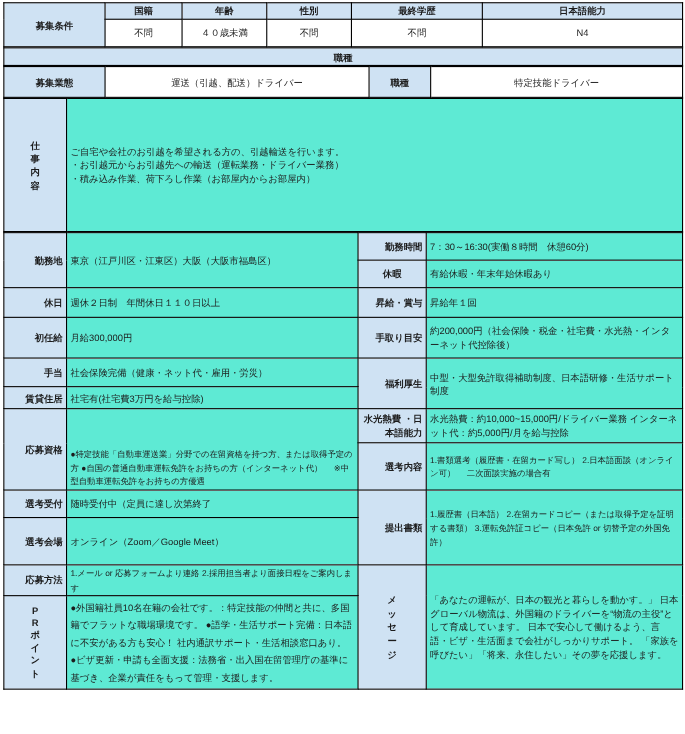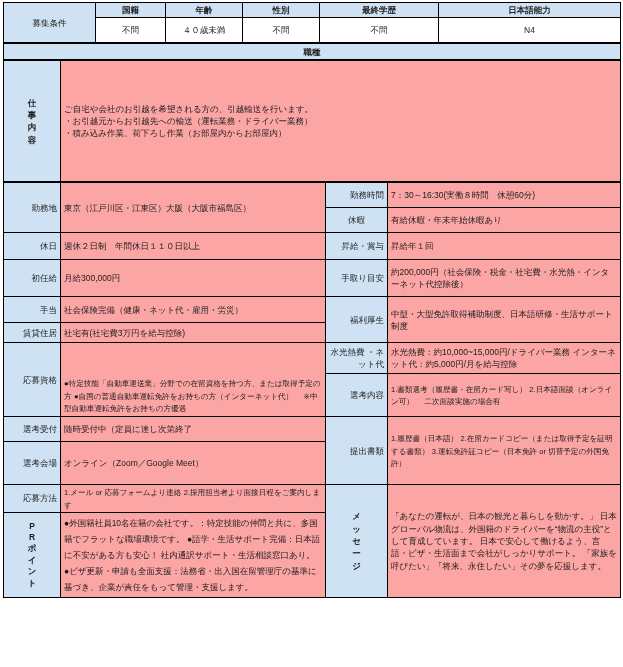--- a/index.html
+++ b/index.html
@@ -33,35 +33,35 @@
     font-size: 8.5px;
     line-height: 1.45;
     color: #1c1c1c;
     word-break: break-all;
     overflow: hidden;
   }
   
   .lbl {
     background: #cfe2f3;
     text-align: center;
-    font-weight: normal;
+    font-weight: bold;
     color: #000000;
   }
   .lbl-xs { font-size: 8px; text-align: right; }
   .lbl-sm { font-size: 9px; text-align: right; }
   .lbl-md { font-size: 11px; }
   .lbl-lg { font-size: 13px; }
   .lbl-xl { font-size: 14px; text-align: right; }
   .hdr {
     background: #cfe2f3;
     text-align: center;
     font-weight: bold;
     font-size: 9px;
   }
-  .val { background: #fca5a5; text-align: left; }
+  .val { background: #5eead4; text-align: left; }
   .val-ctr { background: #ffffff; text-align: center; font-size: 8px; color: #3b3b3b; }
   .top { vertical-align: top; padding-top: 3px; }
   
   .vert {
     text-align: center;
     font-weight: bold;
     line-height: 1.55;
   }
   .vert span { display: block; }
   .body-text {
@@ -110,20 +110,36 @@
     <colgroup>
         <col style="width:617px">
       </colgroup>
     <tbody>
         <tr>
       <td class="hdr" style="height:13px">職種</td>
     </tr>
   </tbody>
     </table>
 
+  <table class="grid">
+    <colgroup>
+      <col style="width:92px">
+        <col style="width:240px">
+      <col style="width:56px">
+        <col style="width:229px">
+    </colgroup>
+    <tbody>
+        <tr>
+      <td class="lbl lbl-lg" style="height:25px">募集業態</td>
+      <td class="val-ctr">運送（引越、配送）ドライバー</td>
+      <td class="lbl lbl-lg">職種</td>
+      <td class="val-ctr">特定技能ドライバー</td>
+    </tr>
+  </tbody>
+    </table>
 
   <table class="grid">
     <colgroup>
         <col style="width:57px">
         <col style="width:560px">
       </colgroup>
     <tbody>
         <tr>
       <td class="lbl vert lbl-md" style="height:118px">
         <span>仕</span>
@@ -182,21 +198,21 @@
     </tr>
     <tr>
       <td class="lbl lbl-sm" rowspan="2" style="height:68px">応募資格</td>
       <td class="val" rowspan="2" style="vertical-align:bottom;padding-bottom:2px">
         <span class="ln small-note">●特定技能「自動車運送業」分野での在留資格を持つ方、または取得予定の方</span>
         <span class="ln small-note">●自国の普通自動車運転免許をお持ちの方（インターネット代）</span>
         <span class="ln small-note indent">※中型自動車運転免許をお持ちの方優遇</span>
       </td>
       <td class="lbl lbl-sm" style="height:28px">
         <span>水光熱費</span>
-        <span>・ネット代</span>
+        <span>・日本語能力</span>
       </td>
       <td class="val top">
         <span class="ln">水光熱費：約10,000~15,000円/ドライバー業務</span>
         <span class="ln">インターネット代：約5,000円/月を給与控除</span>
       </td>
     </tr>
     <tr>
       <td class="lbl lbl-sm" style="height:40px">選考内容</td>
       <td class="val top">
         <span class="ln small-note">1.書類選考（履歴書・在留カード写し）</span>

